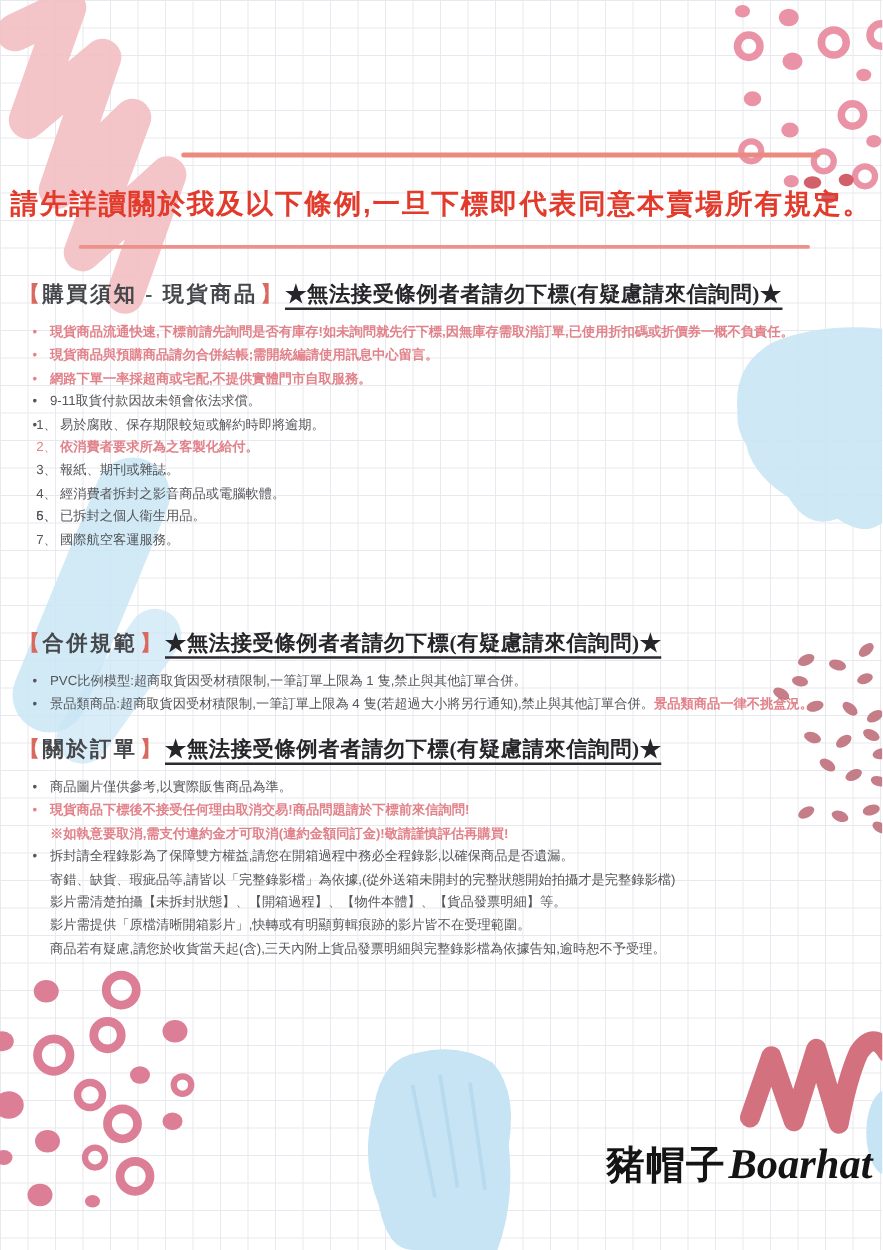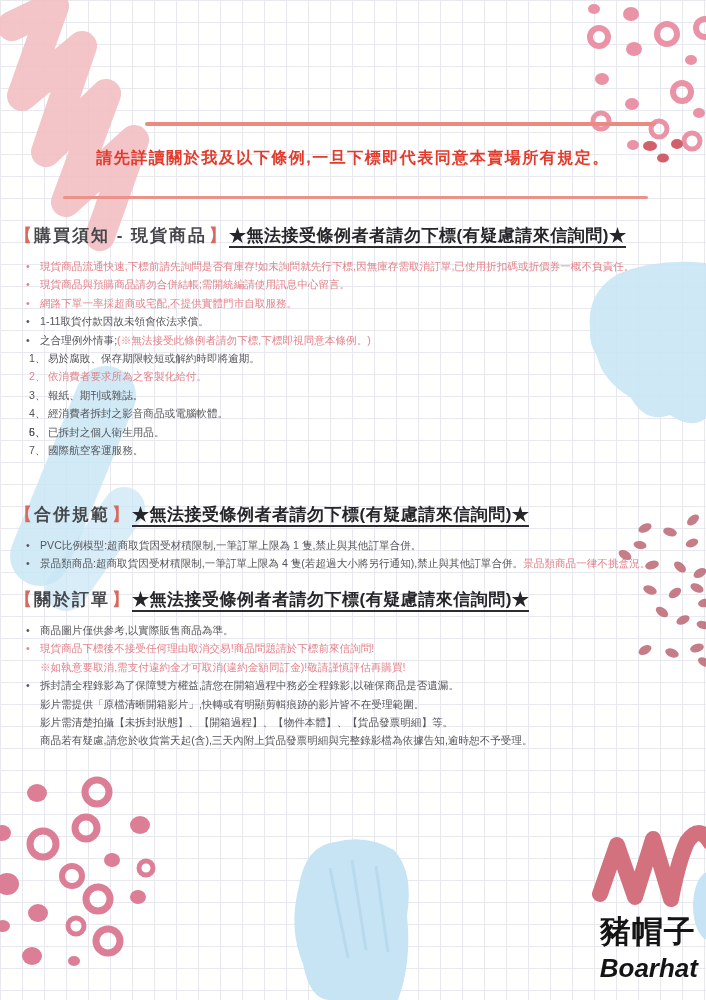--- a/index.html
+++ b/index.html
@@ -8,38 +8,38 @@
     background-color:#ffffff;
     background-image:linear-gradient(to right,#e8e8ef 1px,transparent 1px),
                      linear-gradient(to bottom,#e8e8ef 1px,transparent 1px);
     background-size:22px 22px;
     font-family:"Liberation Sans",sans-serif;
   }
   .deco-layer{position:absolute;inset:0;z-index:0;pointer-events:none;}
   .overlay-layer{position:absolute;inset:0;z-index:3;pointer-events:none;}
   .headline{
     position:absolute;top:148px;left:0;right:0;z-index:1;
-    text-align:center;font-size:16px;font-weight:bold;color:#e23b2c;letter-spacing:1.5px;
+    text-align:center;font-size:22px;font-weight:bold;color:#e23b2c;letter-spacing:1.5px;
   }
   .section{position:absolute;left:15px;right:8px;z-index:2;}
   #sec1{top:224px} #sec2{top:503px} #sec3{top:588px}
-  .sec-h{margin:0;font-size:17px;font-weight:600;color:#45474b;line-height:24px;white-space:nowrap;}
+  .sec-h{margin:0;font-size:17px;font-weight:600;color:#45474b;line-height:24px;white-space:nowrap;font-family:Liberation Serif, serif;}
   .bracket{color:#d9695f;font-weight:700;}
   .sec-title{color:#45474b;letter-spacing:2px;margin:0 2px;}
   .sec-star{color:#26262a;border-bottom:2px solid #2c2c30;padding-bottom:1px;margin-left:3px;font-weight:600;letter-spacing:0.5px;}
   .rules{list-style:none;margin:9px 0 0;padding:0 0 0 10px;font-size:10.6px;line-height:18.4px;}
   .rule{position:relative;padding-left:15px;}
   .rule.num{padding-left:23px;}
   .marker{position:absolute;left:1px;top:0;}
   .num .marker{left:4px;}
   .tone-pink{color:#e2828a;} .tone-dark{color:#55565a;}
-  .t-pink{color:#e2828a;} .t-dark{color:#55565a;}
-  .logo{position:absolute;top:911px;right:8px;z-index:2;display:flex;align-items:baseline;flex-direction:column;}
+  .t-pink{color:#e2828a;font-weight:bold;} .t-dark{color:#55565a;}
+  .logo{position:absolute;top:911px;right:8px;z-index:2;display:flex;align-items:baseline;}
   .logo-zh{font-size:31px;font-weight:700;color:#141414;letter-spacing:1px;}
-  .logo-en{font-size:26px;font-style:italic;font-weight:700;color:#141414;font-family:Liberation Sans, sans-serif;margin-left:2px;}
+  .logo-en{font-size:34px;font-style:italic;font-weight:700;color:#141414;font-family:Liberation Serif, serif;margin-left:2px;}
 </style>
 </head>
 <body>
 
 <div class="page">
 
   <svg class="deco-layer" width="706" height="1000" viewBox="0 0 706 1000">
     <path d="M12,26 L54,6 L22,96 L82,46 L46,152 L106,94 L66,202 L134,140 L100,236" fill="none" stroke="#f1bcc0" stroke-width="30" stroke-linecap="round" stroke-linejoin="round" opacity="0.88"></path>
 
     <g fill="#ea93a6">
@@ -112,25 +112,24 @@
   <div class="section" id="sec1">
     <h2 class="sec-h"><span class="bracket">【</span><span class="sec-title">購買須知 - 現貨商品</span><span class="bracket">】</span><span class="sec-star">★無法接受條例者者請勿下標(有疑慮請來信詢問)★</span></h2>
     <ul class="rules">
 
         <li class="rule tone-pink"><span class="marker">•</span><span class="t-dark"></span><span class="t-pink">現貨商品流通快速,下標前請先詢問是否有庫存!如未詢問就先行下標,因無庫存需取消訂單,已使用折扣碼或折價券一概不負責任。</span><span class="t-dark"></span></li>
 
         <li class="rule tone-pink"><span class="marker">•</span><span class="t-dark"></span><span class="t-pink">現貨商品與預購商品請勿合併結帳;需開統編請使用訊息中心留言。</span><span class="t-dark"></span></li>
 
         <li class="rule tone-pink"><span class="marker">•</span><span class="t-dark"></span><span class="t-pink">網路下單一率採超商或宅配,不提供實體門市自取服務。</span><span class="t-dark"></span></li>
 
-        <li class="rule tone-dark"><span class="marker">•</span><span class="t-dark">1-11取貨付款因故未領會依法求償。</span><span class="t-pink"></span><span class="t-dark"></span></li>
+        <li class="rule tone-dark"><span class="marker">•</span><span class="t-dark">9-11取貨付款因故未領會依法求償。</span><span class="t-pink"></span><span class="t-dark"></span></li>
 
         <li class="rule tone-dark"><span class="marker">•</span><span class="t-pink"></span><span class="t-dark"></span></li>
 
-        <li class="rule tone-dark cont"><span class="marker"></span><span class="t-dark">之合理例外情事;</span><span class="t-pink">(※無法接受此條例者請勿下標,下標即視同意本條例。)</span><span class="t-dark"></span></li>
 
         <li class="rule tone-dark num"><span class="marker">1、</span><span class="t-dark">易於腐敗、保存期限較短或解約時即將逾期。</span><span class="t-pink"></span><span class="t-dark"></span></li>
 
         <li class="rule tone-pink num"><span class="marker">2、</span><span class="t-dark"></span><span class="t-pink">依消費者要求所為之客製化給付。</span><span class="t-dark"></span></li>
 
         <li class="rule tone-dark num"><span class="marker">3、</span><span class="t-dark">報紙、期刊或雜誌。</span><span class="t-pink"></span><span class="t-dark"></span></li>
 
         <li class="rule tone-dark num"><span class="marker">4、</span><span class="t-dark">經消費者拆封之影音商品或電腦軟體。</span><span class="t-pink"></span><span class="t-dark"></span></li>
 
         <li class="rule tone-dark num"><span class="marker">5、</span><span class="t-pink"></span><span class="t-dark"></span></li>
@@ -159,24 +158,25 @@
 
         <li class="rule tone-dark"><span class="marker">•</span><span class="t-dark">商品圖片僅供參考,以實際販售商品為準。</span><span class="t-pink"></span><span class="t-dark"></span></li>
 
         <li class="rule tone-pink"><span class="marker">•</span><span class="t-dark"></span><span class="t-pink">現貨商品下標後不接受任何理由取消交易!商品問題請於下標前來信詢問!</span><span class="t-dark"></span></li>
 
 
         <li class="rule tone-pink cont"><span class="marker"></span><span class="t-dark"></span><span class="t-pink">※如執意要取消,需支付違約金才可取消(違約金額同訂金)!敬請謹慎評估再購買!</span><span class="t-dark"></span></li>
 
         <li class="rule tone-dark"><span class="marker">•</span><span class="t-dark">拆封請全程錄影為了保障雙方權益,請您在開箱過程中務必全程錄影,以確保商品是否遺漏。</span><span class="t-pink"></span><span class="t-dark"></span></li>
 
+        <li class="rule tone-dark cont"><span class="marker"></span><span class="t-dark">寄錯、缺貨、瑕疵品等,請皆以「完整錄影檔」為依據,(從外送箱未開封的完整狀態開始拍攝才是完整錄影檔)</span><span class="t-pink"></span><span class="t-dark"></span></li>
+
+        <li class="rule tone-dark cont"><span class="marker"></span><span class="t-dark">影片需清楚拍攝【未拆封狀態】、【開箱過程】、【物件本體】、【貨品發票明細】等。</span><span class="t-pink"></span><span class="t-dark"></span></li>
 
         <li class="rule tone-dark cont"><span class="marker"></span><span class="t-dark">影片需提供「原檔清晰開箱影片」,快轉或有明顯剪輯痕跡的影片皆不在受理範圍。</span><span class="t-pink"></span><span class="t-dark"></span></li>
-
-        <li class="rule tone-dark cont"><span class="marker"></span><span class="t-dark">影片需清楚拍攝【未拆封狀態】、【開箱過程】、【物件本體】、【貨品發票明細】等。</span><span class="t-pink"></span><span class="t-dark"></span></li>
 
         <li class="rule tone-dark cont"><span class="marker"></span><span class="t-dark">商品若有疑慮,請您於收貨當天起(含),三天內附上貨品發票明細與完整錄影檔為依據告知,逾時恕不予受理。</span><span class="t-pink"></span><span class="t-dark"></span></li>
 
     </ul>
   </div>
 
   <svg class="overlay-layer" width="706" height="1000" viewBox="0 0 706 1000">
     <g fill="#bf6f7c" opacity="0.9">
       <ellipse cx="645" cy="528" rx="7" ry="4.2" transform="rotate(-25 645 528)"></ellipse>
       <ellipse cx="670" cy="532" rx="7" ry="4.2" transform="rotate(15 670 532)"></ellipse>

